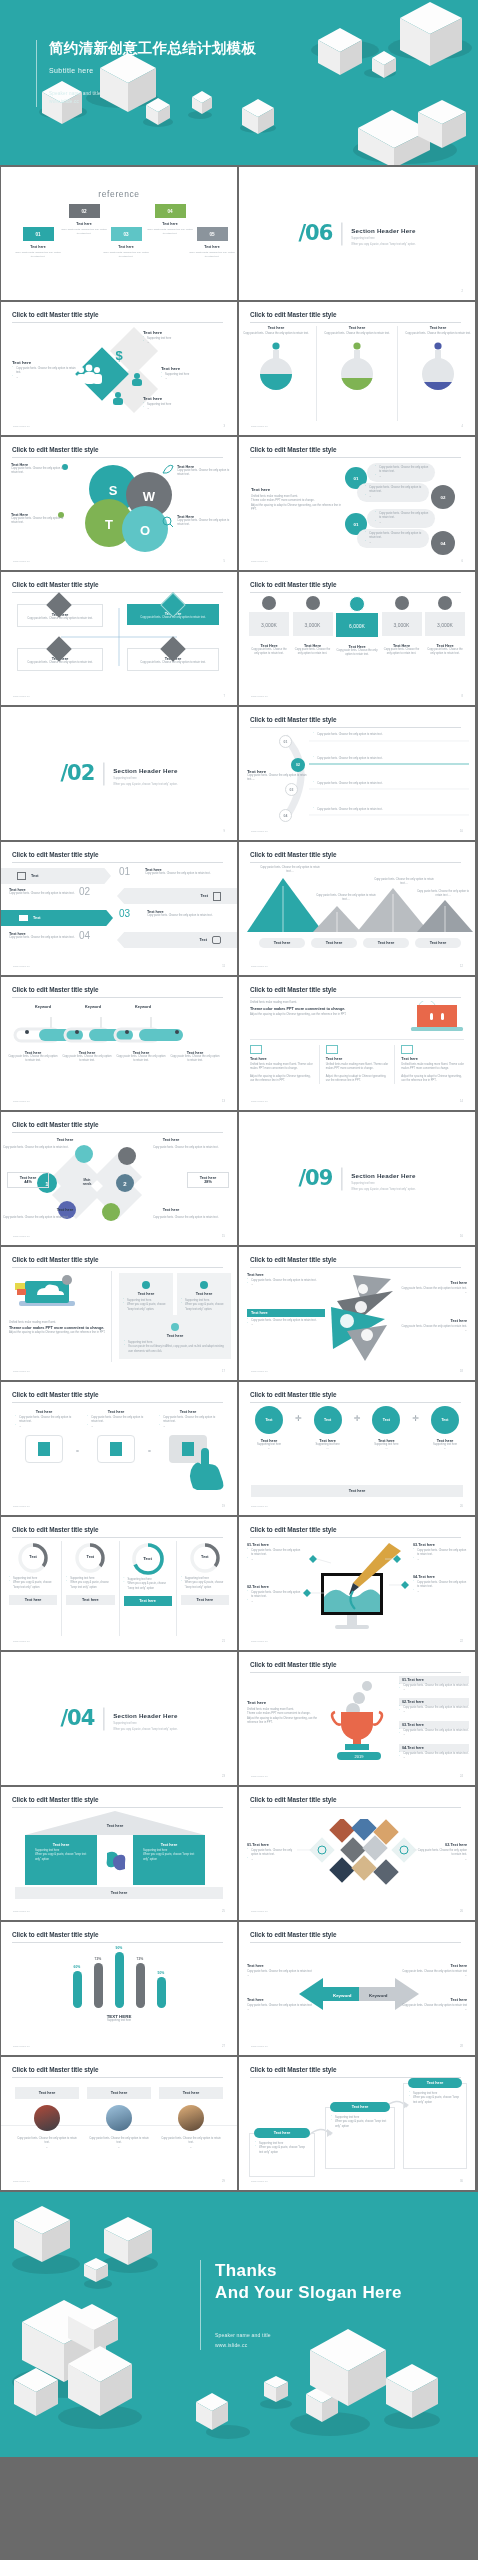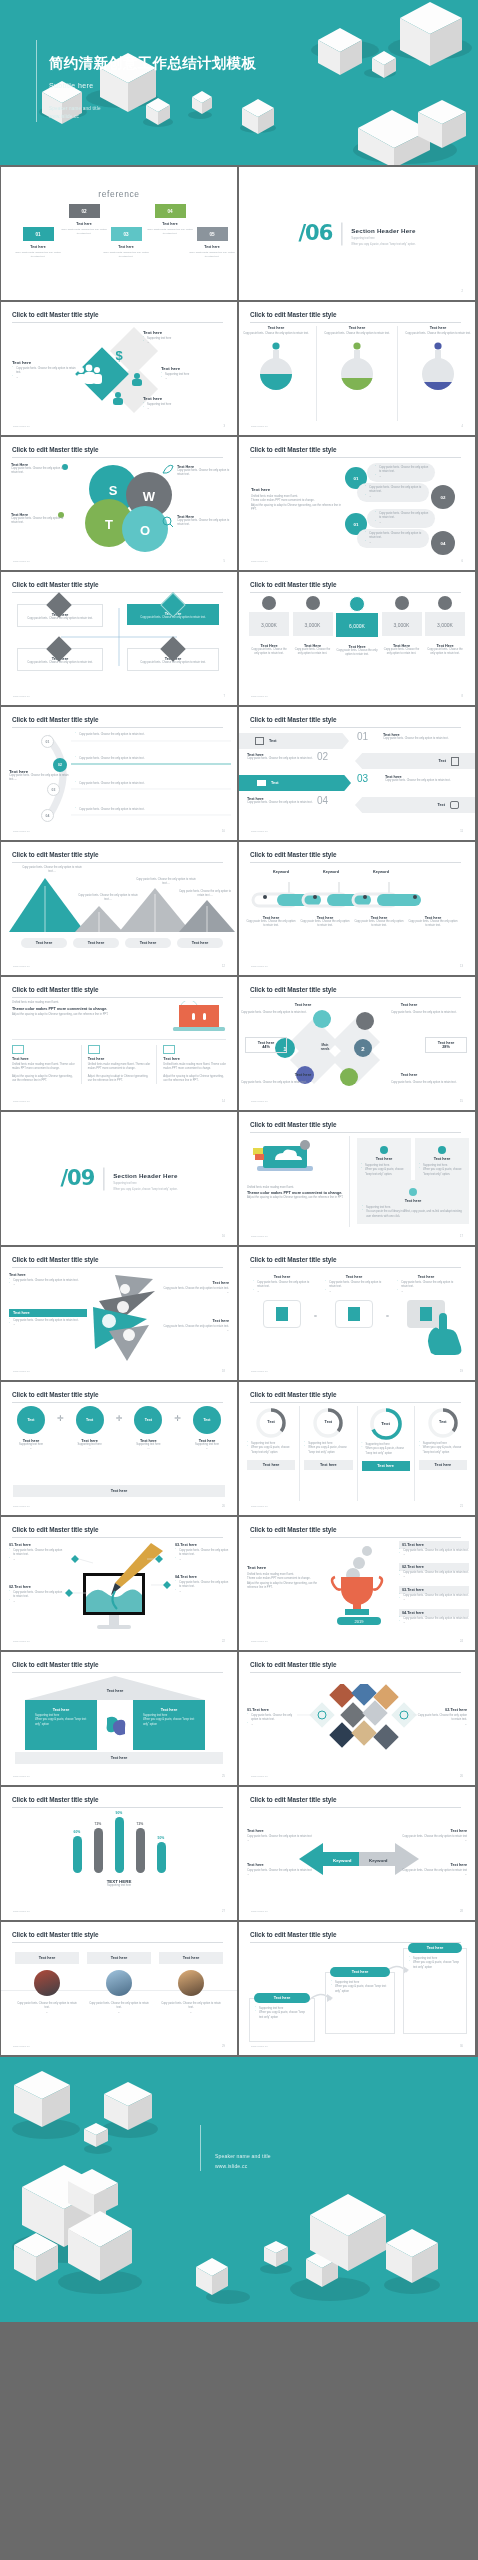--- a/index.html
+++ b/index.html
@@ -10,21 +10,21 @@
     background:#5b5b5b;
   }
   .page { width:478px; height:2560px; position:relative; background:#6a6a6a; }
 
   
   .cover, .ending {
     position:relative; width:478px; height:165px; background:#2aa7a8; overflow:hidden;
   }
   .ending { height:265px; }
   .cover-inner { position:absolute; left:36px; top:40px; padding-left:12px; border-left:1px solid rgba(255,255,255,.55); z-index:5;}
-  .cover-title { color:#fff; font-size:14.5px; font-weight:bold; line-height:1.22; letter-spacing:.3px;margin-top:15px;}
+  .cover-title { color:#fff; font-size:14.5px; font-weight:bold; line-height:1.22; letter-spacing:.3px;}
   .cover-sub { color:#eaf7f7; font-size:7px; margin-top:9px; letter-spacing:.4px;}
   .cover-meta { margin-top:16px; color:#d7eeee; font-size:4.6px; line-height:1.85; letter-spacing:.2px;}
 
   .end-inner { position:absolute; left:200px; top:68px; padding-left:14px; border-left:1px solid rgba(255,255,255,.55); z-index:5;}
   .end-title { color:#fff; font-size:17px; font-weight:bold; line-height:1.28; letter-spacing:.4px;}
   .end-meta { margin-top:26px; color:#dff1f1; font-size:5px; line-height:2; letter-spacing:.2px;}
 
   
   .grid { display:flex; flex-wrap:wrap; background:#6a6a6a; gap:2px; padding:2px 1px; }
   .slide {
@@ -453,20 +453,32 @@
           <div class="circle ico" style="width:14px;height:14px;background:#6f7479;margin:0 auto 2px"></div>
           <div class="lgray" style="padding:10px 0 8px;font-size:5px;color:#7a828a">3,000K</div>
           <div class="h5" style="margin-top:8px">Text Here</div>
           <div class="p">Copy paste fonts. Choose the only option to retain text.</div>
         </div>
       </div>
       <div class="s-foot">www.islide.cc</div>
       <div class="s-page">8</div>
     </div>
 
+    <div class="slide">
+      <div class="sec-wrap">
+        <div class="sec-num">/02</div>
+        <div class="sec-bar"></div>
+        <div class="sec-txt">
+          <div class="sec-h">Section Header Here</div>
+          <div class="sec-s">Supporting text here</div>
+          <div class="sec-p">When you copy &amp; paste, choose "keep text only" option.</div>
+        </div>
+      </div>
+      <div class="s-page">9</div>
+    </div>
 
     <div class="slide">
       <div class="s-title">Click to edit Master title style</div>
       <div class="s-rule"></div>
       <div class="body">
         <svg width="236" height="95" style="position:absolute;left:0;top:0">
           <path d="M46 6 Q78 40 46 88" stroke="#e9ebee" stroke-width="7" fill="none"></path>
           <line x1="70" y1="10" x2="230" y2="10" stroke="#e6e9ec" stroke-width="0.6"></line>
           <line x1="70" y1="33" x2="230" y2="33" stroke="#2aa7a8" stroke-width="0.7"></line>
           <line x1="70" y1="58" x2="230" y2="58" stroke="#e6e9ec" stroke-width="0.6"></line>
@@ -971,20 +983,32 @@
         <div style="position:absolute;right:8px;top:34px;width:54px">
           <div class="h5"><span>04.</span><span>Text here</span></div>
           <div class="p bullet" style="margin-top:2px">Copy paste fonts. Choose the only option to retain text.</div>
           <div class="p bullet">...</div>
         </div>
       </div>
       <div class="s-foot">www.islide.cc</div>
       <div class="s-page">22</div>
     </div>
 
+    <div class="slide">
+      <div class="sec-wrap">
+        <div class="sec-num">/04</div>
+        <div class="sec-bar"></div>
+        <div class="sec-txt">
+          <div class="sec-h">Section Header Here</div>
+          <div class="sec-s">Supporting text here</div>
+          <div class="sec-p">When you copy &amp; paste, choose "keep text only" option.</div>
+        </div>
+      </div>
+      <div class="s-page">23</div>
+    </div>
 
     <div class="slide">
       <div class="s-title">Click to edit Master title style</div>
       <div class="s-rule"></div>
       <div class="body">
         <div style="position:absolute;left:8px;top:24px;width:74px">
           <div class="h4">Text here</div>
           <div class="p" style="margin-top:3px">Unified fonts make reading more fluent.</div>
           <div class="p">Theme color makes PPT more convenient to change.</div>
           <div class="p">Adjust the spacing to adapt to Chinese typesetting, use the reference line in PPT.</div>
@@ -1288,20 +1312,24 @@
           <polygon points="310,158 348,179 348,214 310,193" fill="#efefef"></polygon>
           <polygon points="386,158 348,179 348,214 386,193" fill="#d6d6d6"></polygon>
         </g>
       <g>
           <polygon points="386,186 412,172 438,186 412,200" fill="#fdfdfd"></polygon>
           <polygon points="386,186 412,200 412,226 386,212" fill="#efefef"></polygon>
           <polygon points="438,186 412,200 412,226 438,212" fill="#d6d6d6"></polygon>
         </g>
     </svg>
     <div class="end-inner">
+      <div class="end-title">
+        <div>Thanks</div>
+        <div>And Your Slogan Here</div>
+      </div>
       <div class="end-meta">
         <div>Speaker name and title</div>
         <div>www.islide.cc</div>
       </div>
     </div>
   </div>
 
 </div>
 
 </body></html>

